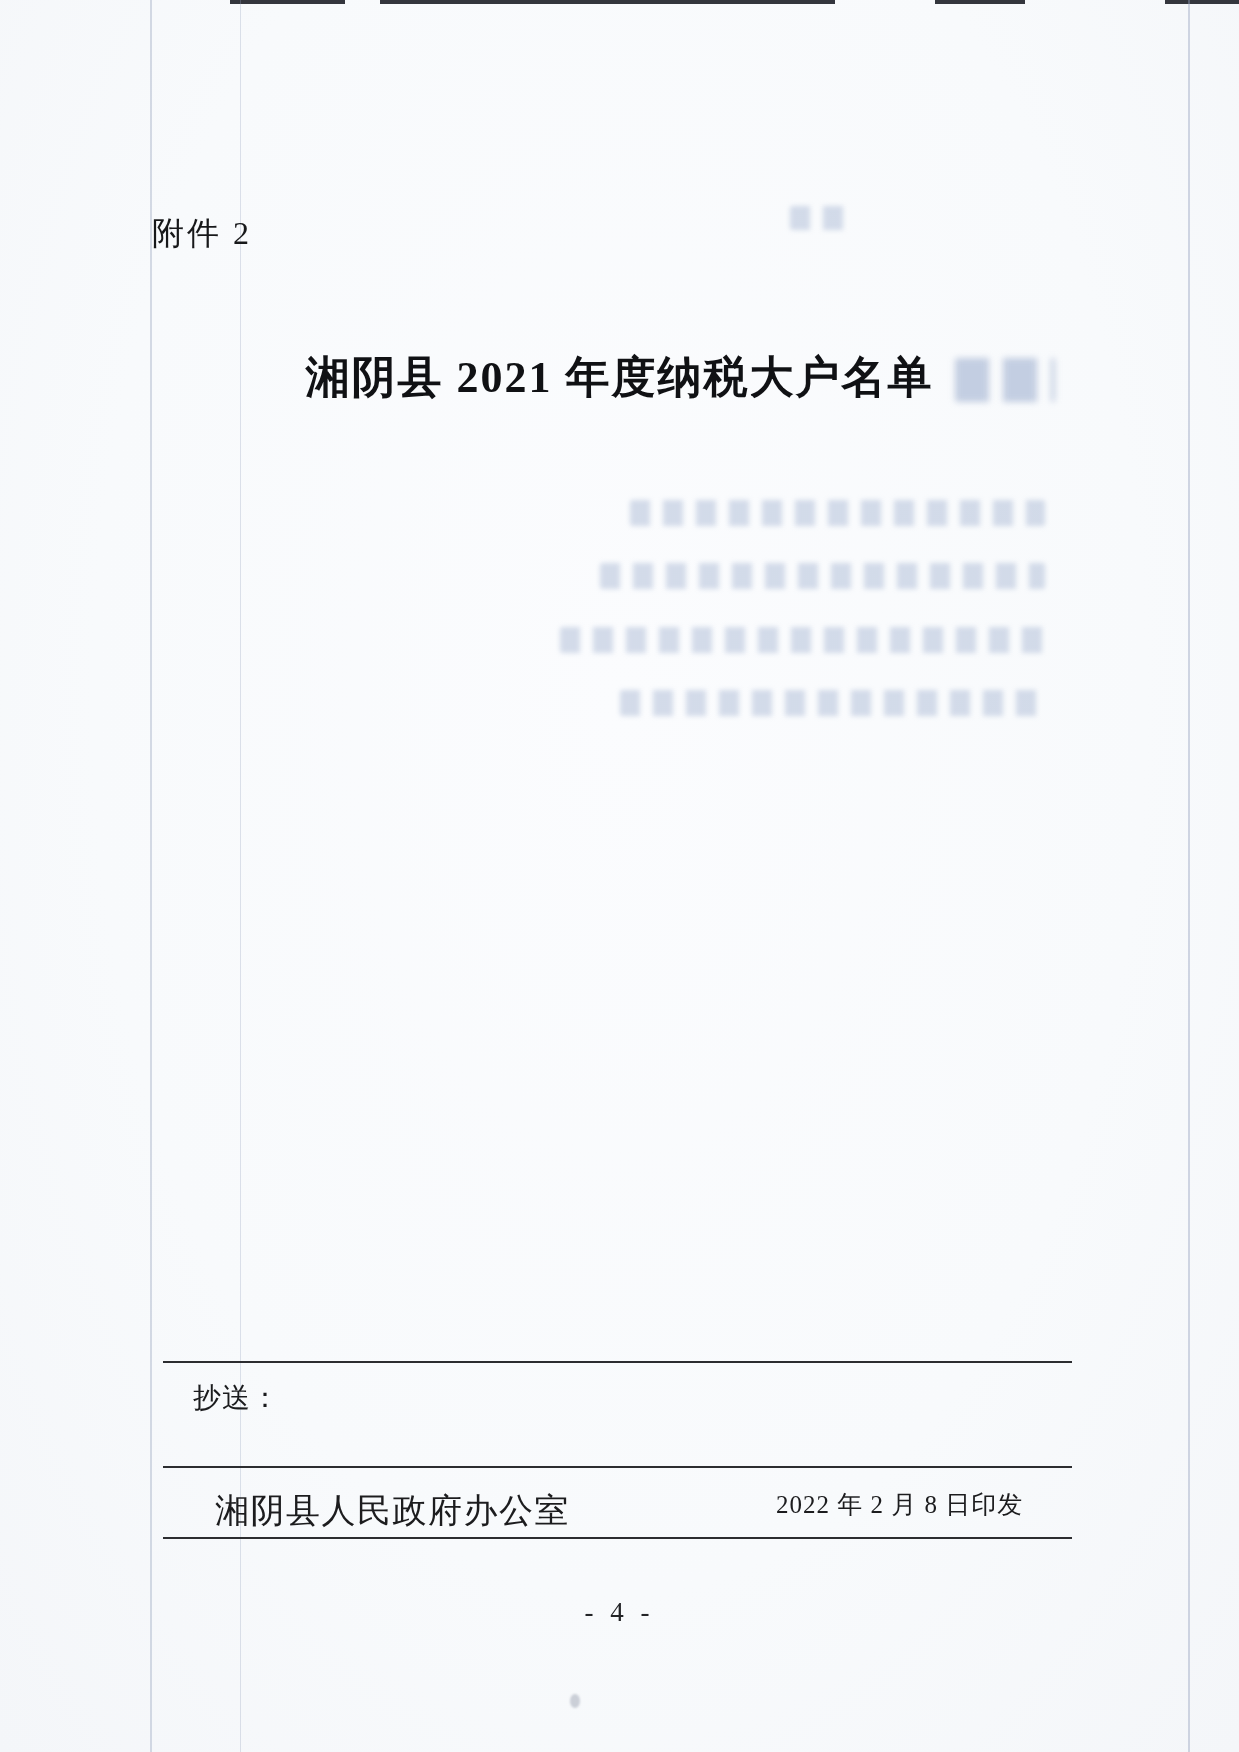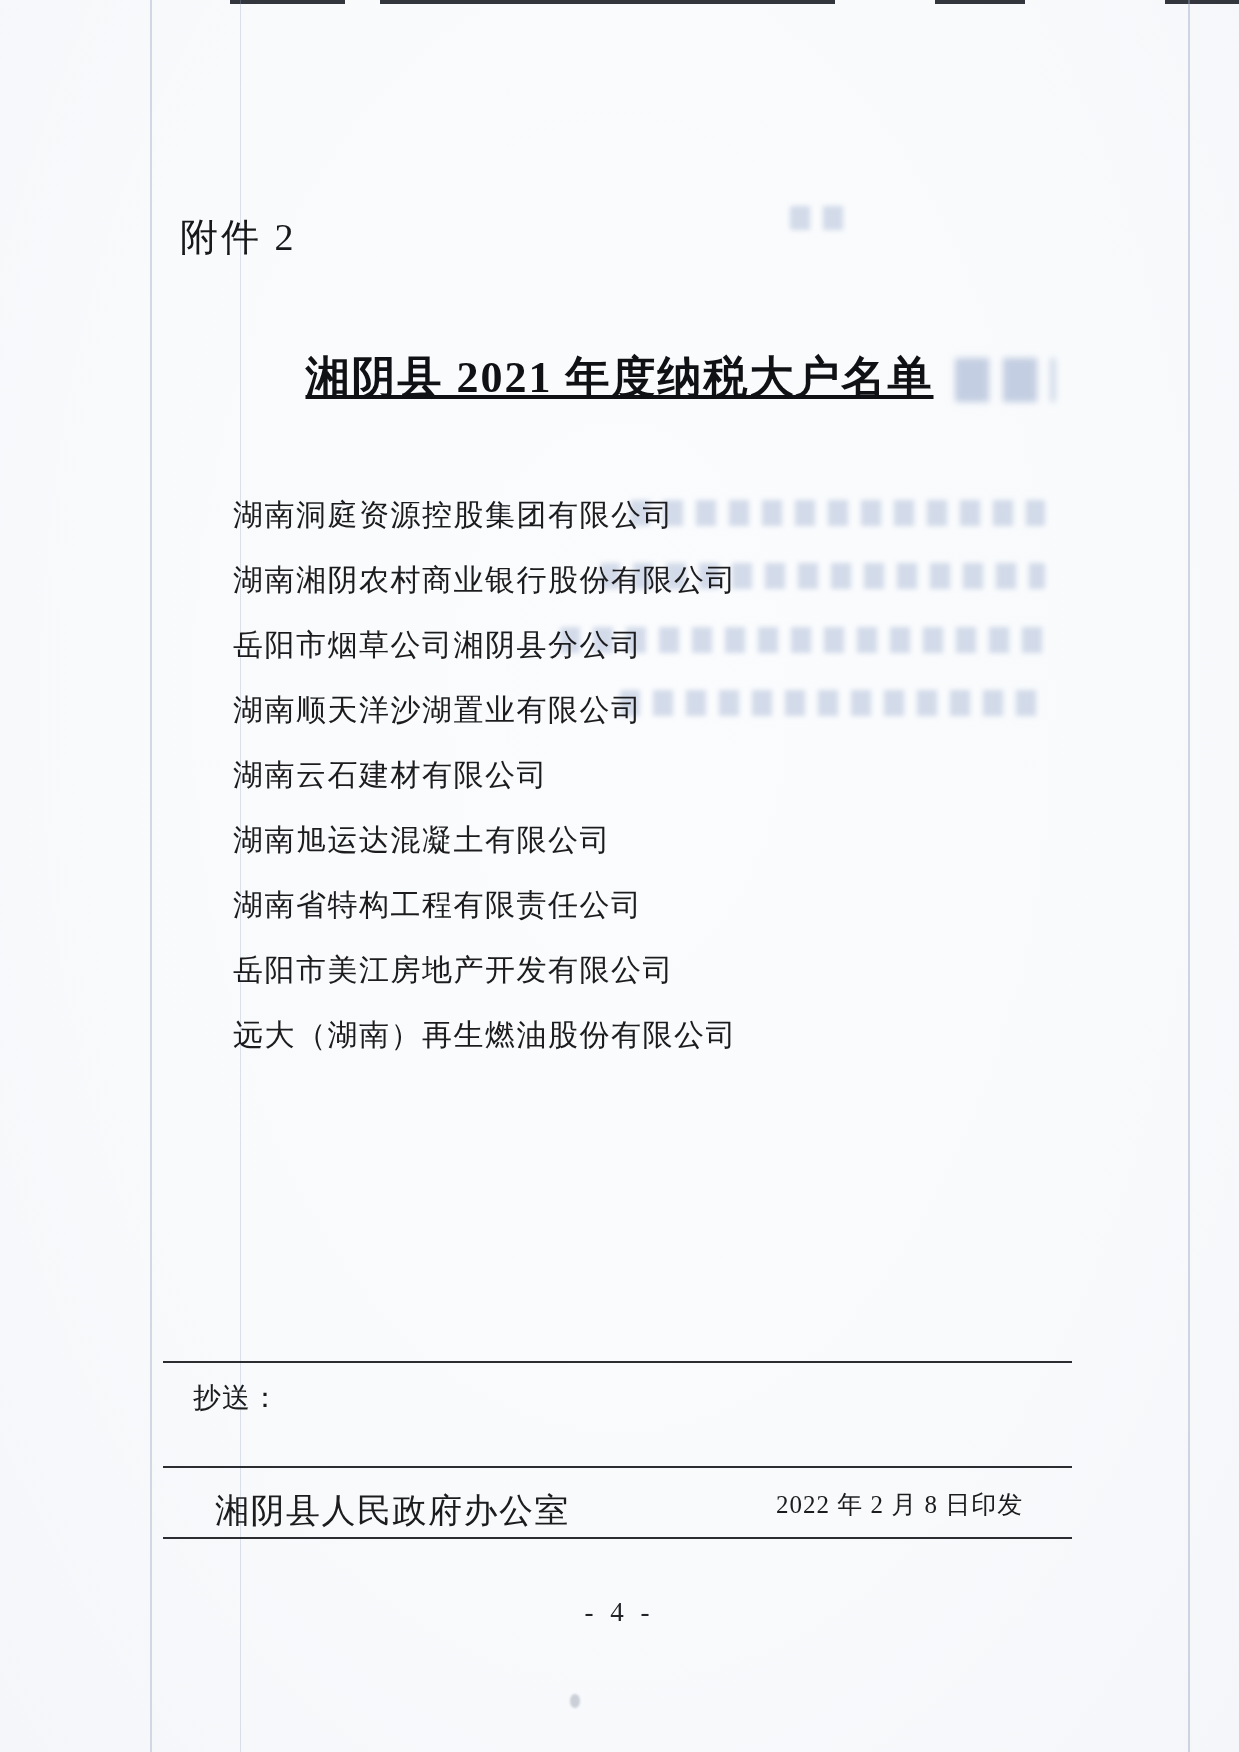--- a/index.html
+++ b/index.html
@@ -34,26 +34,26 @@
   }
   .ghost.bold{
     background:repeating-linear-gradient(90deg,
       rgba(152,170,204,.55) 0px, rgba(152,170,204,.55) 34px,
       rgba(152,170,204,0) 34px, rgba(152,170,204,0) 48px);
     filter:blur(3px);
   }
 
   .attachment{
     position:absolute;left:152px;top:212px;
-    font-size:38px;letter-spacing:3px;color:#17181a;margin-left:28px;
+    font-size:32px;letter-spacing:3px;color:#17181a;
   }
   .title{
     position:absolute;left:0;top:348px;width:100%;
     text-align:center;
-    font-size:44px;font-weight:700;letter-spacing:2px;color:#101114;text-decoration:underline;
+    font-size:44px;font-weight:700;letter-spacing:2px;color:#101114;
   }
   .company-list{
     position:absolute;left:233px;top:482px;
     font-size:30px;letter-spacing:1.5px;
   }
   .company-item{height:65px;line-height:65px;white-space:nowrap;}
 
   .rule{position:absolute;left:163px;width:909px;height:2px;background:#2c2d30;}
   .rule.r1{top:1361px;}
   .rule.r2{top:1466px;}
@@ -101,31 +101,20 @@
   <div class="ghost" style="left:790px;top:206px;width:60px;height:24px;"></div>
   <div class="ghost" style="left:630px;top:500px;width:415px;height:26px;"></div>
   <div class="ghost" style="left:600px;top:563px;width:445px;height:26px;"></div>
   <div class="ghost" style="left:560px;top:627px;width:485px;height:26px;"></div>
   <div class="ghost" style="left:620px;top:690px;width:420px;height:26px;"></div>
 
   <div class="attachment">附件 2</div>
 
   <div class="title">湘阴县 2021 年度纳税大户名单</div>
 
-  <div class="company-list">
-      <div class="company-item">湖南洞庭资源控股集团有限公司</div>
-      <div class="company-item">湖南湘阴农村商业银行股份有限公司</div>
-      <div class="company-item">岳阳市烟草公司湘阴县分公司</div>
-      <div class="company-item">湖南顺天洋沙湖置业有限公司</div>
-      <div class="company-item">湖南云石建材有限公司</div>
-      <div class="company-item">湖南旭运达混凝土有限公司</div>
-      <div class="company-item">湖南省特构工程有限责任公司</div>
-      <div class="company-item">岳阳市美江房地产开发有限公司</div>
-      <div class="company-item">远大（湖南）再生燃油股份有限公司</div>
-    </div>
 
   <div class="rule r1"></div>
 
   <div class="cc">
     <div class="cc-label">抄送：</div>
   </div>
 
   <div class="rule r2"></div>
 
   <div class="issuer">湘阴县人民政府办公室</div>

